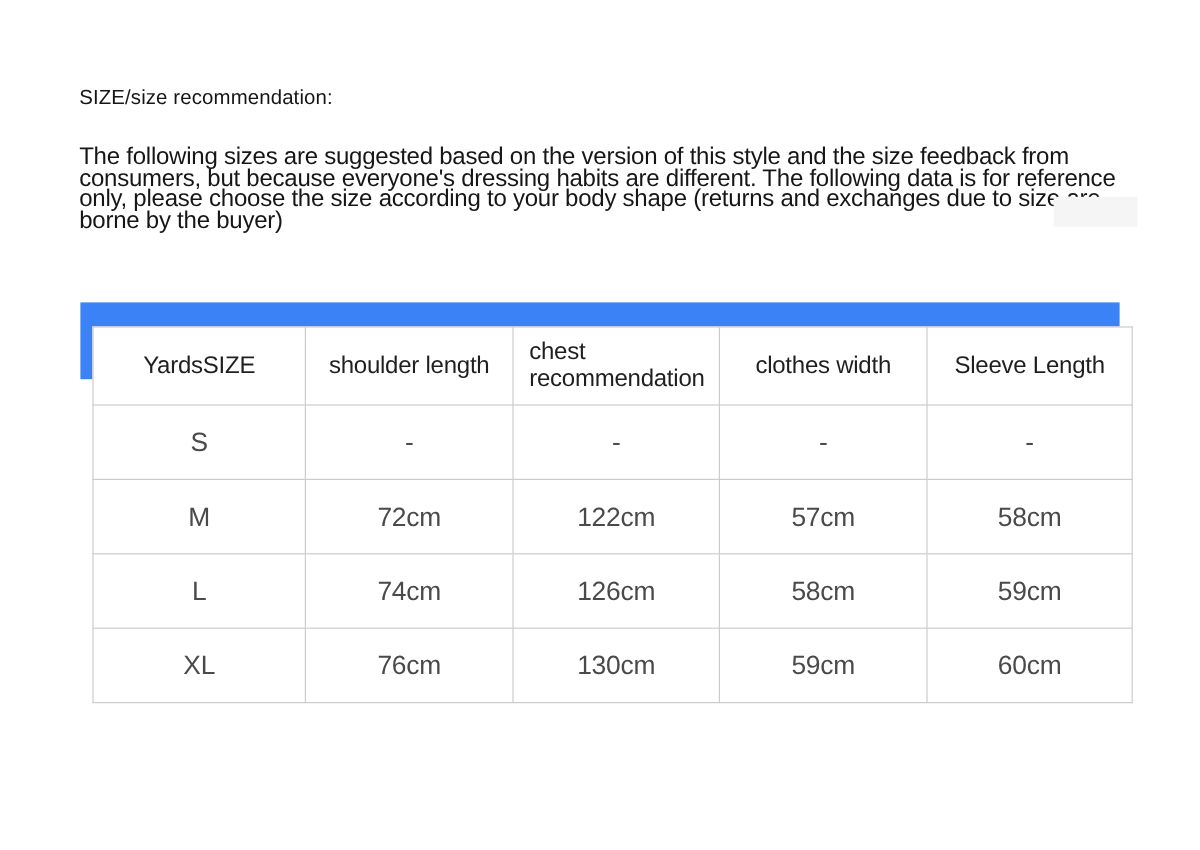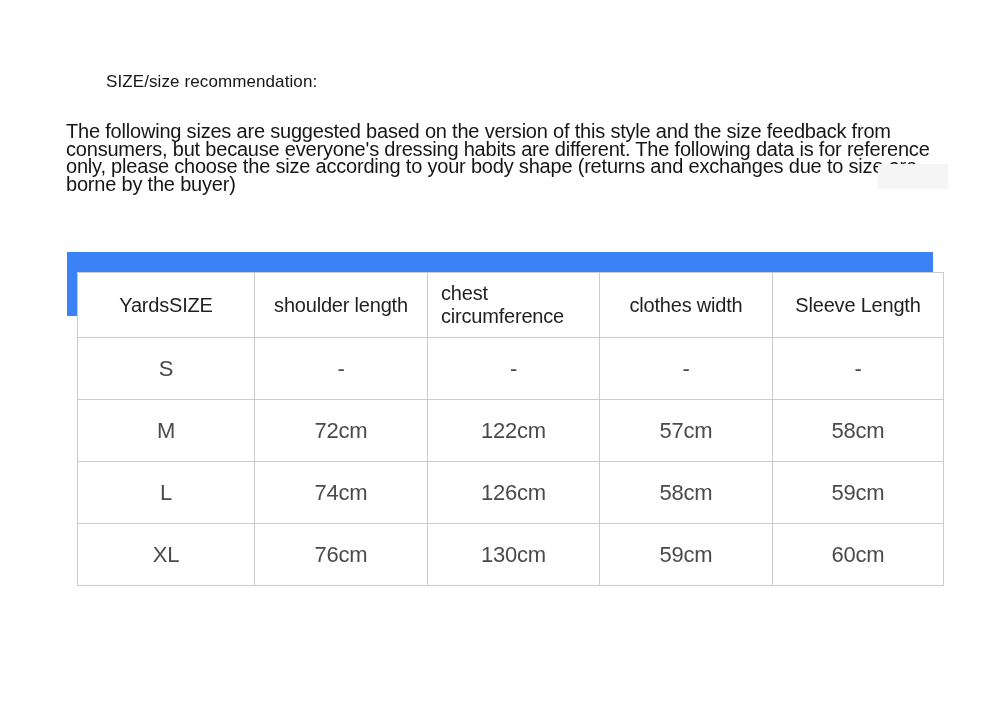--- a/index.html
+++ b/index.html
@@ -16,21 +16,20 @@
     overflow: hidden;
   }
   .page-title {
     position: absolute;
     left: 66px;
     top: 72px;
     font-size: 17px;
     font-weight: 400;
     color: #161616;
     letter-spacing: 0.1px;
-    margin-left: 40px;
   }
   .page-desc {
     position: absolute;
     left: 66px;
     top: 123px;
     width: 874px;
     font-size: 20px;
     line-height: 17.5px;
     color: #161616;
     letter-spacing: -0.2px;
@@ -117,21 +116,21 @@
       <col class="c1">
         <col class="c2">
         <col class="c3">
         <col class="c4">
         <col class="c5">
     </colgroup>
     <thead>
       <tr>
         <th>YardsSIZE</th>
         <th>shoulder length</th>
-        <th class="left-align">chest circumference</th>
+        <th class="left-align">chest recommendation</th>
         <th>clothes width</th>
         <th>Sleeve Length</th>
       </tr>
     </thead>
     <tbody>
       <tr>
         <td>S</td>
         <td>-</td>
         <td>-</td>
         <td>-</td>

